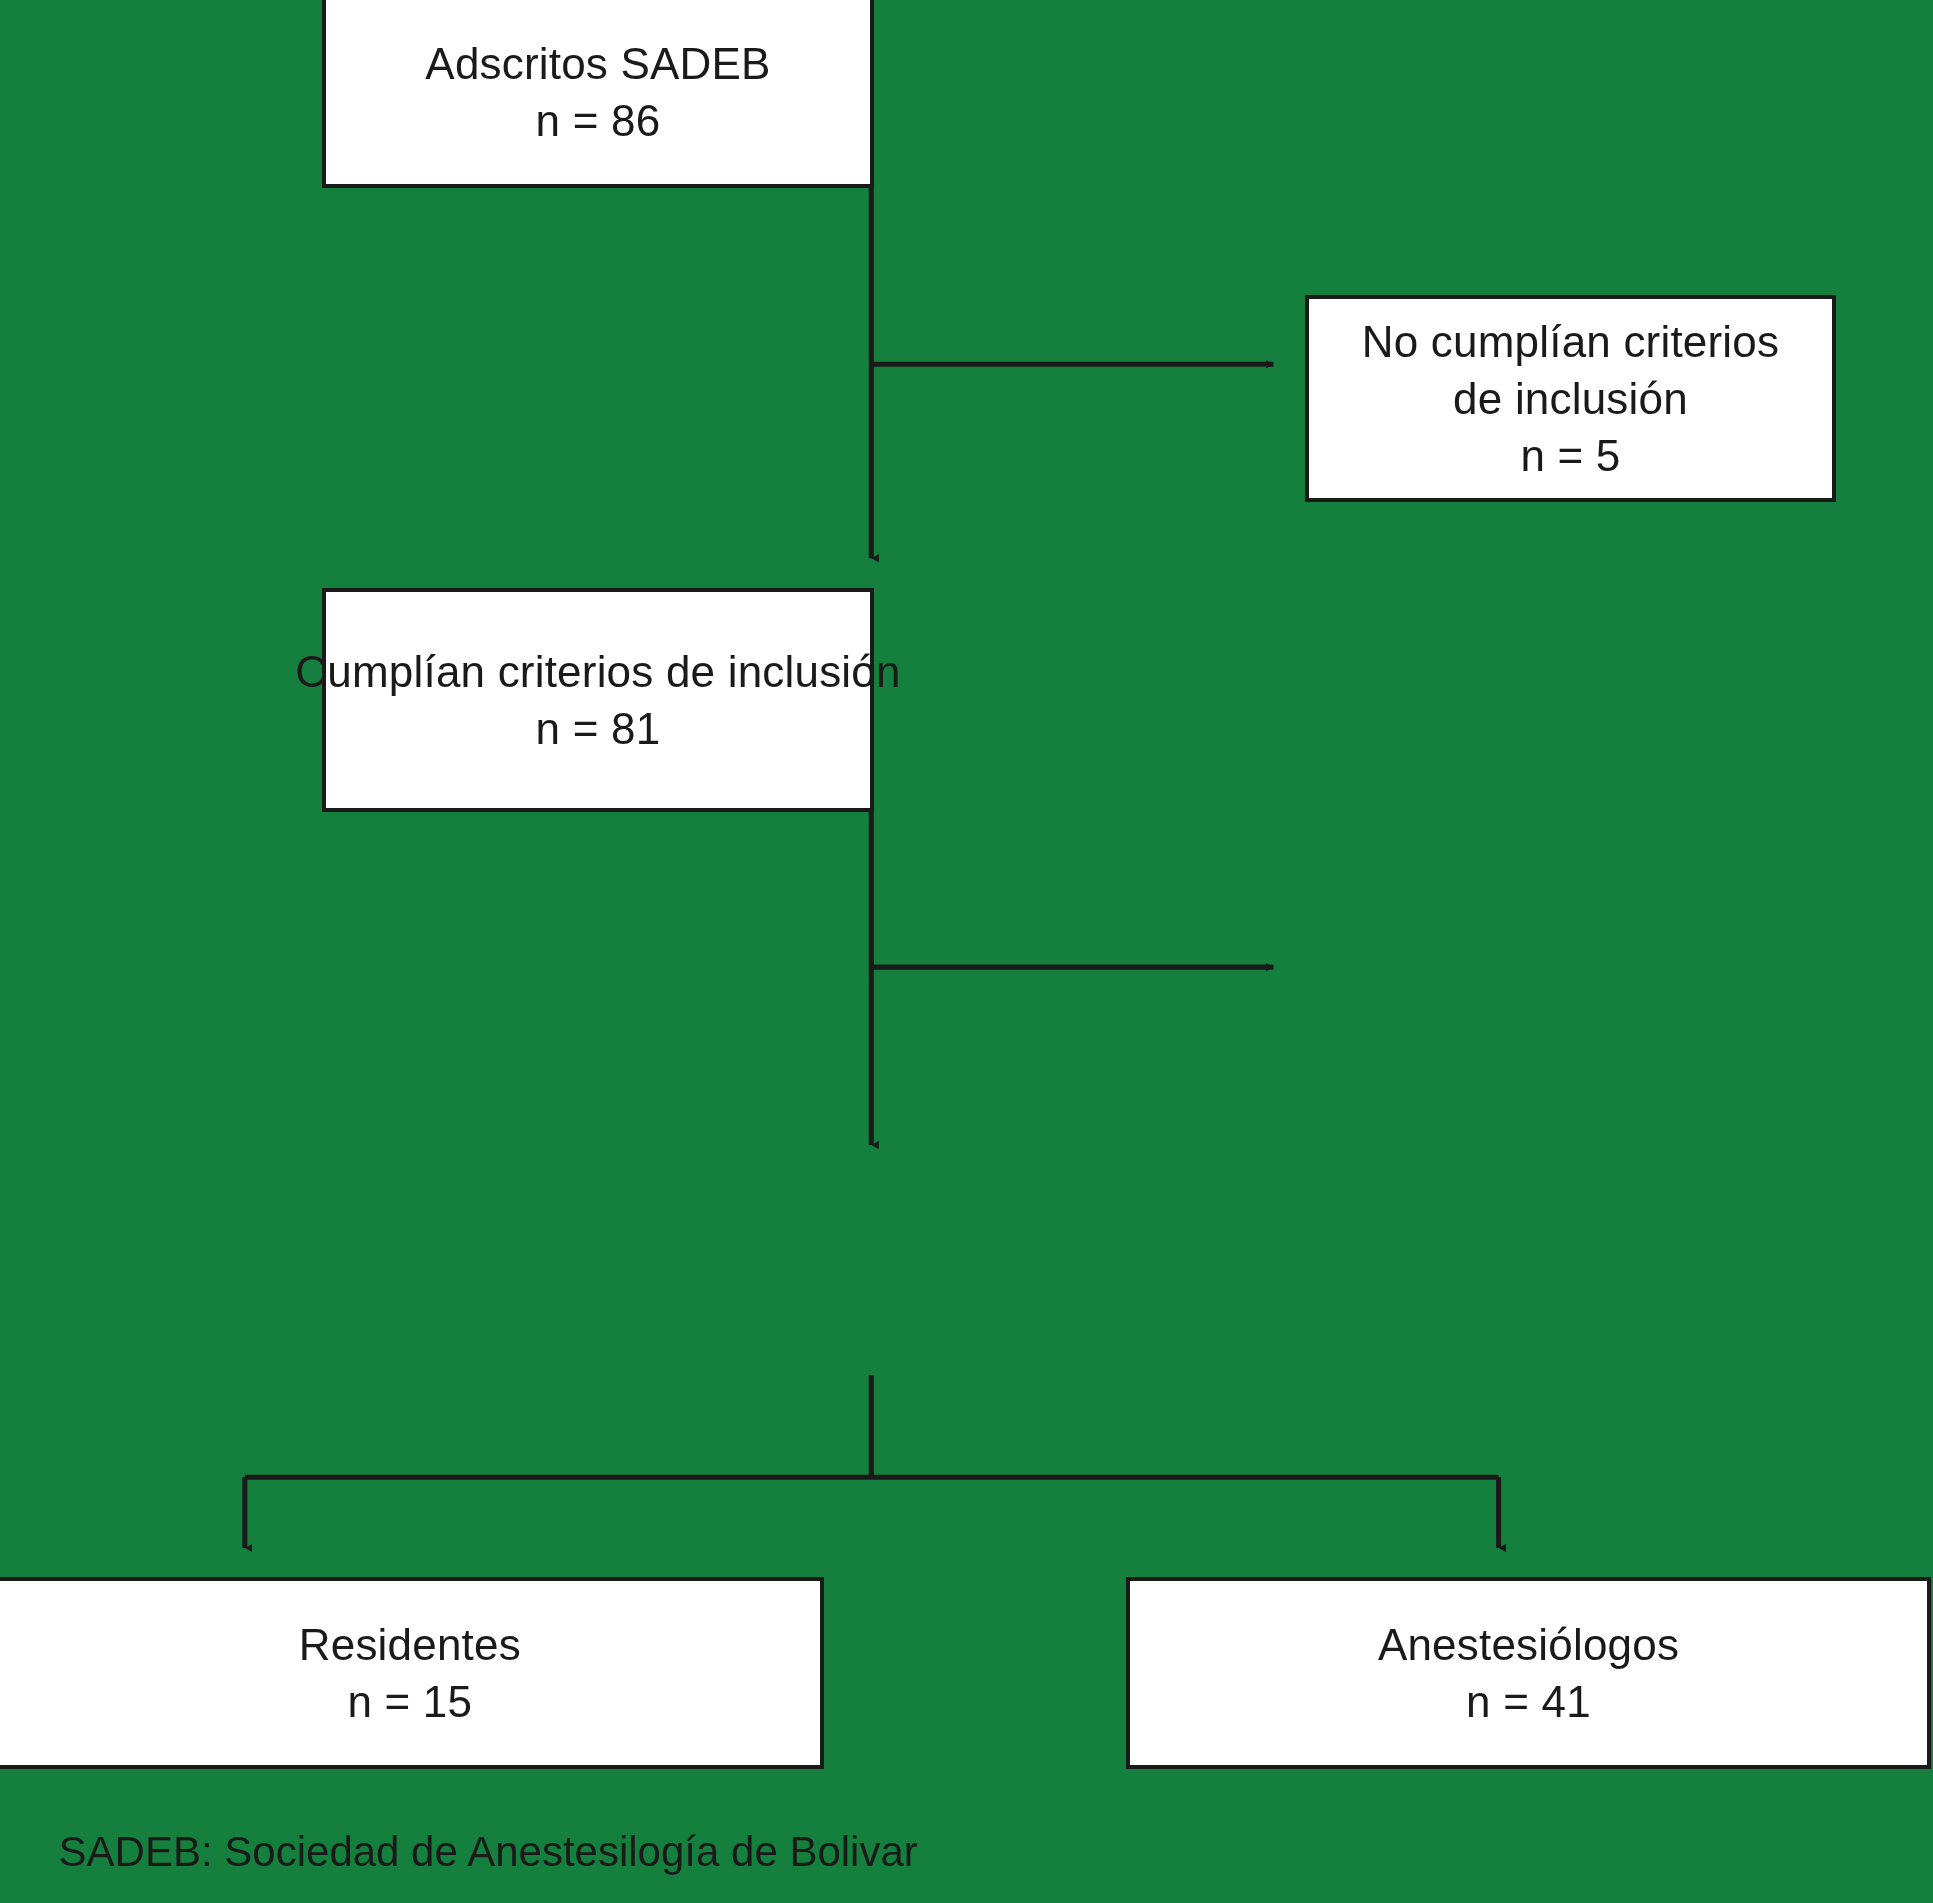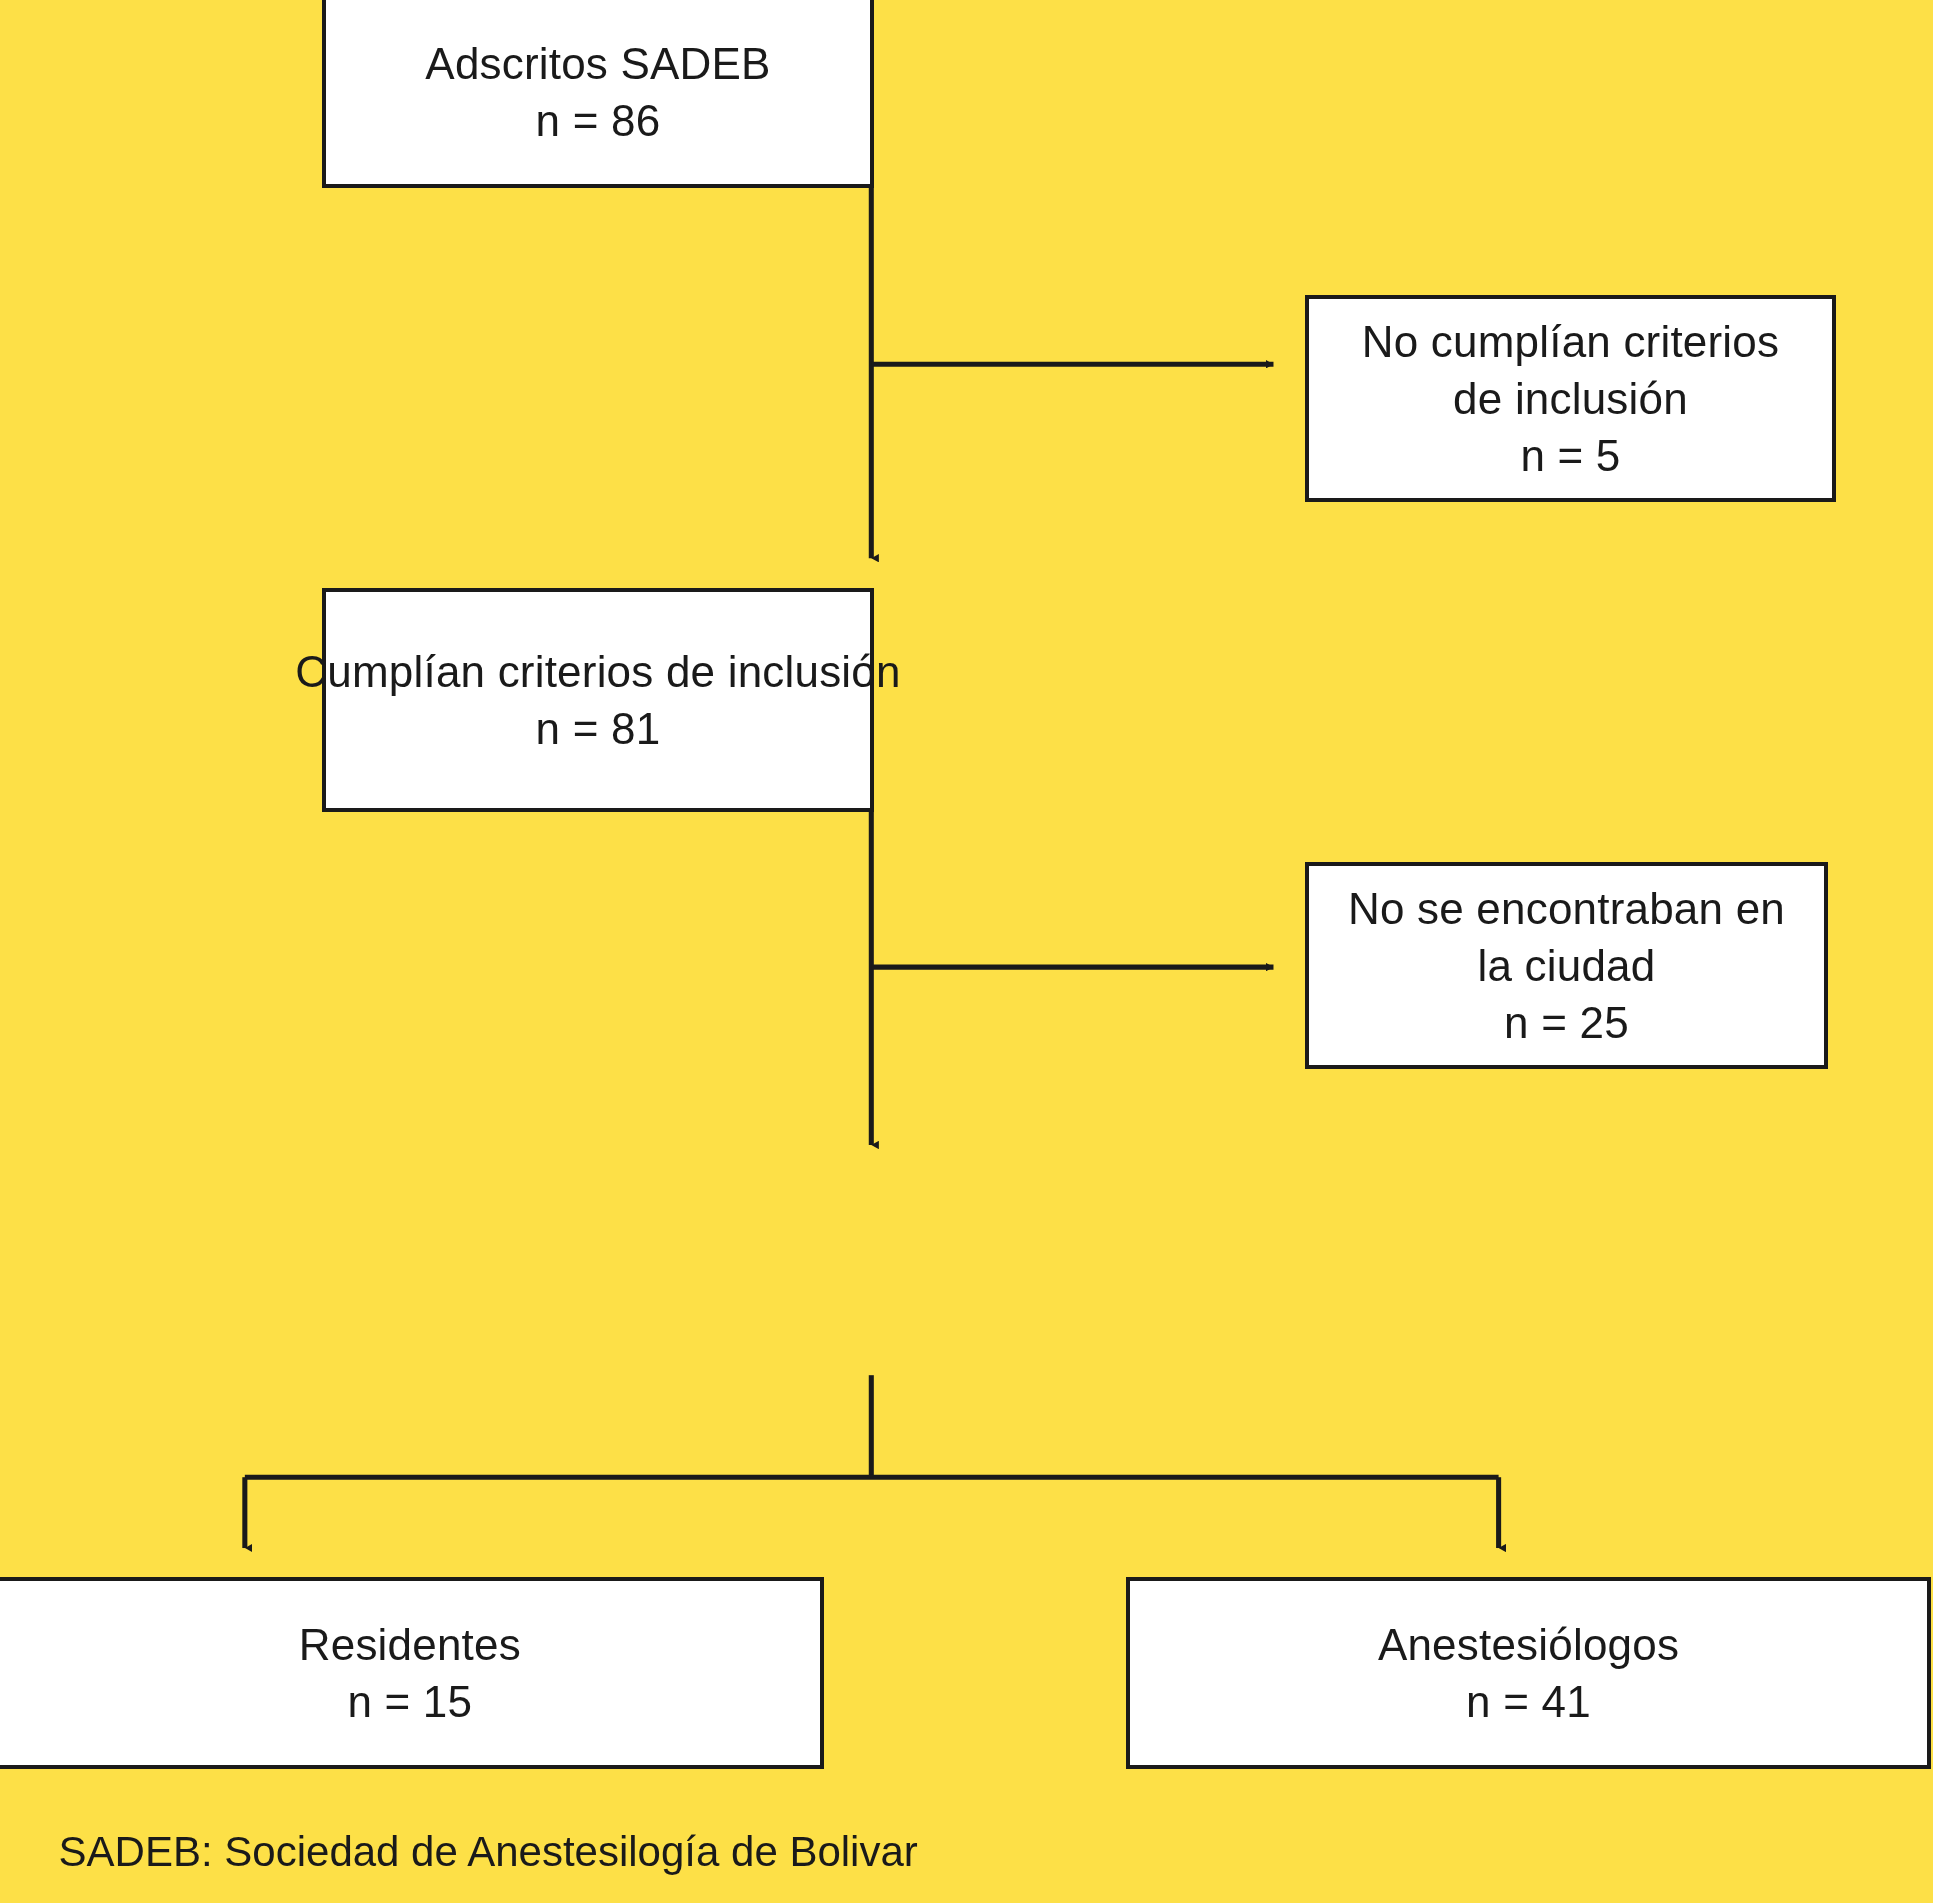--- a/index.html
+++ b/index.html
@@ -9,21 +9,21 @@
     background: #ffffff;
   }
   body {
     font-family: "Liberation Sans", sans-serif;
     color: #1a1a1a;
   }
   #stage {
     position: relative;
     width: 1934px;
     height: 1903px;
-    background: #fde047;
+    background: #15803d;
     overflow: hidden;
   }
   .flow-svg {
     position: absolute;
     left: 0;
     top: 0;
     width: 1934px;
     height: 1903px;
     pointer-events: none;
   }
@@ -113,25 +113,20 @@
     <span class="line">No cumplían criterios</span>
     <span class="line">de inclusión</span>
     <span class="line">n = 5</span>
   </div>
 
   <div class="node" id="node-cumplian">
     <span class="line">Cumplían criterios de inclusión</span>
     <span class="line">n = 81</span>
   </div>
 
-  <div class="node" id="node-excl-ciudad">
-    <span class="line">No se encontraban en</span>
-    <span class="line">la ciudad</span>
-    <span class="line">n = 25</span>
-  </div>
 
 
   <div class="node" id="node-residentes">
     <span class="line">Residentes</span>
     <span class="line">n = 15</span>
   </div>
 
   <div class="node" id="node-anestesiologos">
     <span class="line">Anestesiólogos</span>
     <span class="line">n = 41</span>

